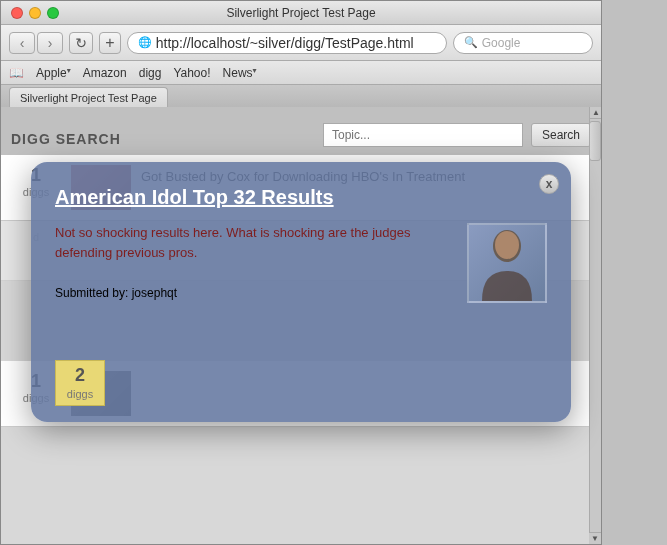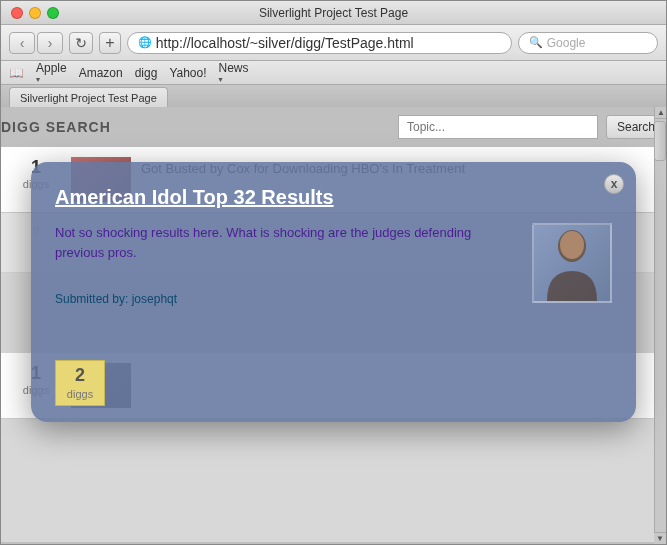--- a/index.html
+++ b/index.html
@@ -7,21 +7,21 @@
       width: 667px;
       height: 545px;
       font-family: -apple-system, "Lucida Grande", Arial, sans-serif;
       font-size: 13px;
       background: #c0c0c0;
       overflow: hidden;
     }
 
     
     .browser-window {
-      width: 667px;
+      width: 602px;
       height: 545px;
       background: #ddd;
       border: 1px solid #888;
       display: flex;
       flex-direction: column;
     }
 
     .title-bar {
       background: linear-gradient(to bottom, #e8e8e8, #d0d0d0);
       height: 24px;
@@ -157,21 +157,20 @@
       border-bottom: 1px solid #aaa;
       font-size: 12px;
     }
     .bookmark-item {
       display: flex;
       align-items: flex-start;
       gap: 0;
       color: #333;
       cursor: pointer;
       font-size: 12px;
-      flex-direction: column;
     }
     .bookmark-triangle { font-size: 8px; color: #555; }
 
     .tab-bar {
       background: linear-gradient(to bottom, #c8c8c8, #b8b8b8);
       height: 22px;
       display: flex;
       align-items: flex-end;
       padding: 0 8px;
     }
@@ -193,41 +192,42 @@
     .page-content {
       flex: 1;
       background: #c0c0c0;
       overflow: hidden;
       position: relative;
     }
 
     
     .digg-header {
       background: #c0c0c0;
-      padding: 8px 0;
-      display: flex;
-      align-items: center;
+      padding: 8px 10px;
+      display: flex;
+      align-items: flex-end;
       gap: 8px;
     }
     .digg-label {
       font-size: 14px;
       font-weight: bold;
       color: #555;
       text-transform: uppercase;
       letter-spacing: 1px;
       flex: 1;
     }
     .topic-input {
       width: 200px;
       height: 24px;
       border: 1px solid #aaa;
       background: white;
       padding: 0 8px;
       font-size: 12px;
       color: #aaa;
+      margin-top: 8px;
     }
     .search-btn {
       height: 24px;
       padding: 0 10px;
       background: linear-gradient(to bottom, #f0f0f0, #d8d8d8);
       border: 1px solid #aaa;
       border-radius: 3px;
       font-size: 12px;
       cursor: pointer;
       color: #333;
@@ -365,27 +365,27 @@
     .modal-body {
       display: flex;
       gap: 16px;
       align-items: flex-start;
     }
     .modal-text-section {
       flex: 1;
     }
     .modal-description {
       font-size: 13px;
-      color: #4c1d95;
+      color: #7f1d1d;
       line-height: 1.5;
-      margin-bottom: 30px;
+      margin-bottom: 24px;
     }
     .modal-submitted {
       font-size: 12px;
-      color: #0c4a6e;
+      color: #000000;
     }
     .modal-image {
       width: 80px;
       height: 80px;
       background: linear-gradient(135deg, #8a9bc0, #6b7fa0);
       border: 2px solid rgba(255,255,255,0.3);
       flex-shrink: 0;
       overflow: hidden;
       position: relative;
     }

